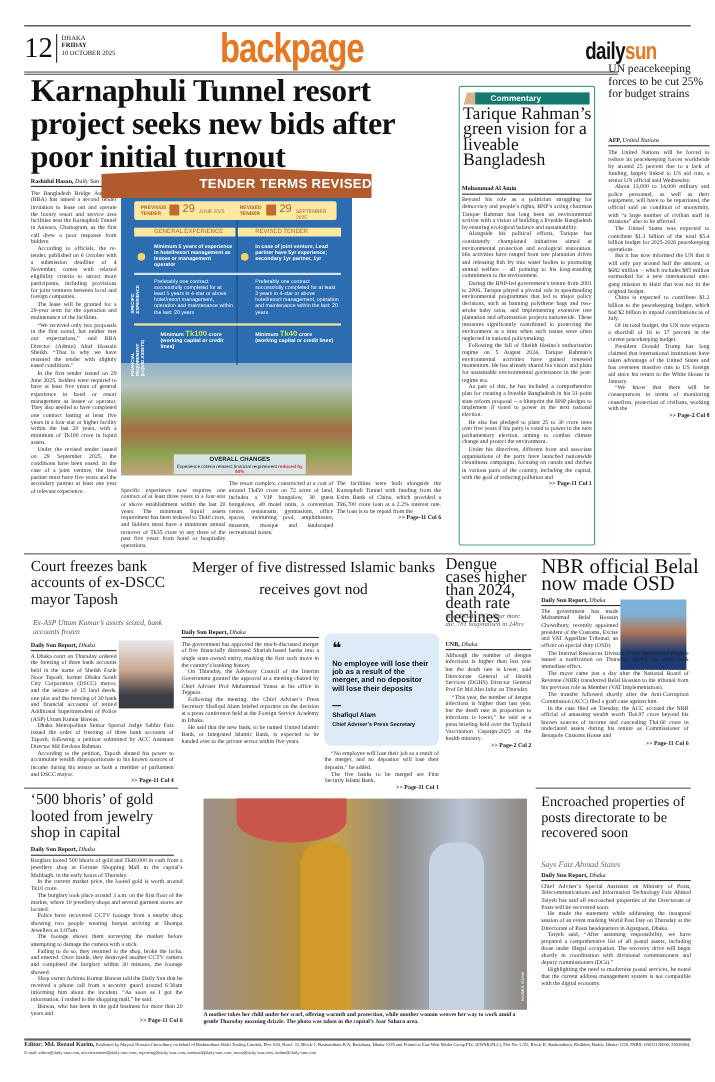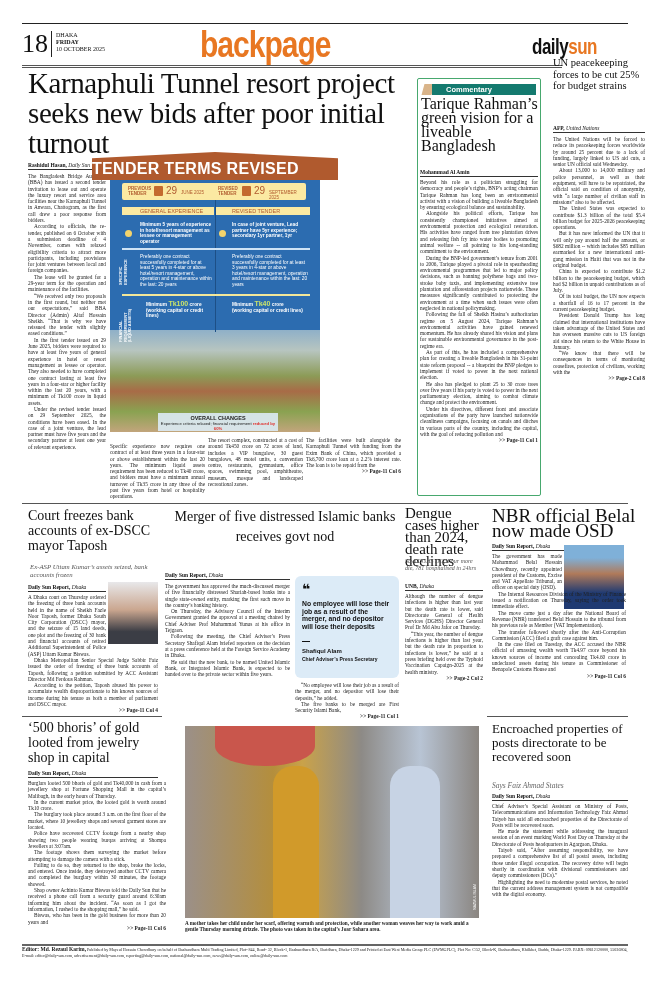--- a/index.html
+++ b/index.html
@@ -16,26 +16,26 @@
 
 .topline{left:22px;top:23px;width:606px;height:1px;background:#222}
 .pgno{left:22px;top:31px;font-size:26px;line-height:26px;font-weight:normal}
 .pgsep{left:51px;top:31px;width:1px;height:26px;background:#222}
 .dateblk{left:56px;top:32px;font-size:6px;line-height:7px}
 .backpage{left:200px;top:26px;font-family:"Liberation Sans","DejaVu Sans",sans-serif;font-weight:bold;font-size:30px;line-height:30px;color:#e87722;letter-spacing:-1px;transform:scaleY(1.25);transform-origin:top left}
 .logo{left:532px;top:34px;font-family:"Liberation Sans","DejaVu Sans",sans-serif;font-weight:bold;font-size:17px;letter-spacing:-0.5px;transform:scaleY(1.3);transform-origin:top left}
 .logo .d{color:#111}.logo .s{color:#e87722}
 .dbl{left:22px;top:65px;width:540px;height:3px;border-top:1.5px solid #555;border-bottom:1px solid #555}
 
-.lead-h{left:28px;top:68px;font-size:29px;line-height:30px;font-weight:normal;letter-spacing:-0.4px}
+.lead-h{left:28px;top:68px;font-size:29px;line-height:30px;font-weight:bold;letter-spacing:-0.4px}
 
 .info{left:110px;top:158px;width:210px;height:274px;background:#2c6cb0}
 .info-photo{left:110px;top:330px;width:210px;height:102px;background:linear-gradient(180deg,#8fb0c8 0%,#b7c5c0 20%,#8c9b57 45%,#a86b47 60%,#8aa251 80%,#c2a57c 100%)}
 .info-roof{left:92px;top:152px;width:246px;height:28px;background:#b05a2e;clip-path:polygon(0 22%,50% 0,100% 22%,100% 100%,0 100%)}
-.info-title{left:92px;top:160px;width:246px;text-align:left;color:#fff;font-family:"Liberation Sans","DejaVu Sans",sans-serif;font-weight:bold;font-size:16px;letter-spacing:0.3px}
+.info-title{left:92px;top:160px;width:246px;text-align:right;color:#fff;font-family:"Liberation Sans","DejaVu Sans",sans-serif;font-weight:bold;font-size:12px;letter-spacing:0.3px}
 .ycard{background:#fbe9a2;color:#333;font-family:"Liberation Sans","DejaVu Sans",sans-serif}
 .tcol{font-family:"Liberation Sans","DejaVu Sans",sans-serif;color:#fff;font-size:4.8px;line-height:5.6px}
 .info-overall{left:158px;top:413px;width:120px;height:18px;background:rgba(220,235,245,0.9);text-align:center;font-family:"Liberation Sans","DejaVu Sans",sans-serif;color:#222}
 
 .comm-box{left:417px;top:78px;width:124px;height:418px;border:1.4px solid #47a86e;border-radius:2px}
 .comm-tag{left:432px;top:84px;width:104px;height:11px;background:#147a6f;color:#fff;font-family:"Liberation Sans","DejaVu Sans",sans-serif;font-weight:bold;font-size:7.5px;line-height:11px;padding-left:14px}
 .comm-h{left:421px;top:97px;width:118px;font-size:16px;line-height:14px}
 
 .un-h{left:553px;top:57px;width:92px;font-size:10.5px;line-height:11.5px}
 
@@ -43,21 +43,21 @@
 .quote-box{left:295px;top:576px;width:104px;height:102px;background:#dcebf7;border-radius:6px;font-family:"Liberation Sans","DejaVu Sans",sans-serif}
 .photo{background:linear-gradient(90deg,#9b9089 0%,#b48e3c 30%,#c9a24a 40%,#8d8a86 60%,#b8c4d4 80%,#8a8580 100%)}
 .footer-bar{left:22px;top:944px;width:606px;height:2px;background:#666}
 .footer{left:22px;top:947px;width:610px;font-size:4.1px;line-height:5.5px;color:#222}
 .footer b{font-size:5.5px}
 </style>
 </head>
 <body>
 
 <div class="abs topline"></div>
-<div class="abs pgno">18</div>
+<div class="abs pgno">12</div>
 <div class="abs pgsep"></div>
 <div class="abs dateblk">
   <div>DHAKA</div>
   <div style="font-weight:bold">FRIDAY</div>
   <div>10 OCTOBER 2025</div>
 </div>
 <div class="abs backpage">backpage</div>
 <div class="abs logo"><span class="d">daily</span><span class="s">sun</span></div>
 <div class="abs dbl"></div>
 

